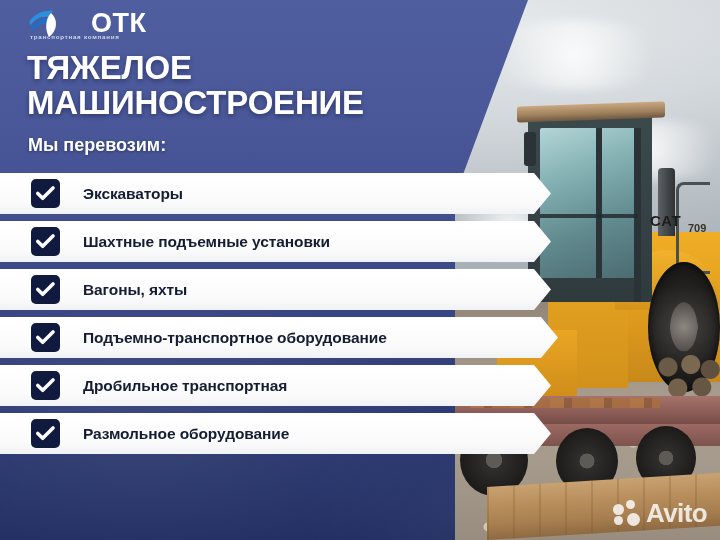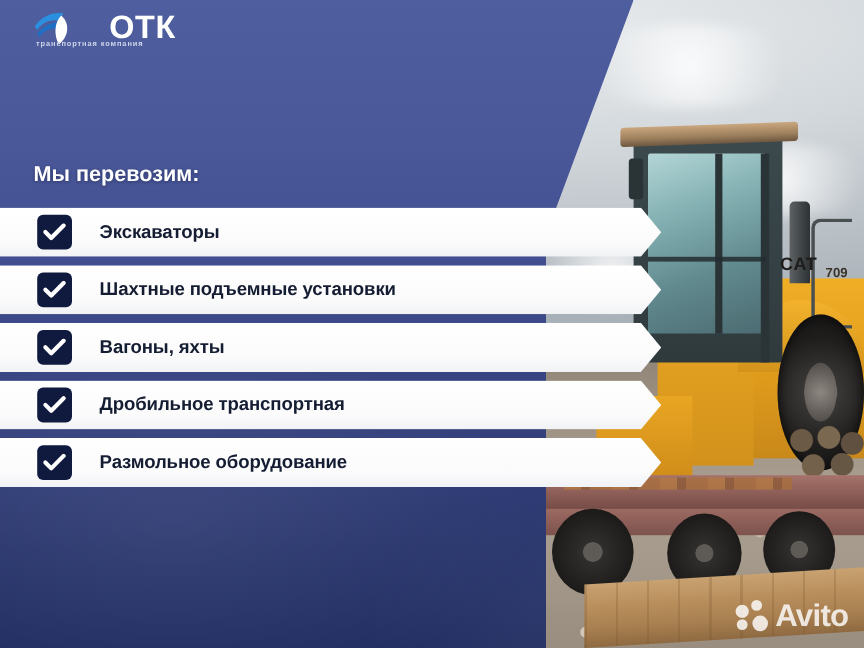--- a/index.html
+++ b/index.html
@@ -279,20 +279,24 @@
       <svg width="34" height="30" viewBox="0 0 34 30" aria-hidden="true">
         <path d="M1 13 C7 4, 16 1, 25 2 L20 8 C13 7, 7 10, 3 16 Z" fill="#2b8fe0"></path>
         <path d="M3 19 C9 11, 18 8, 27 9 L21 15 C14 14, 8 17, 5 22 Z" fill="#1f6fc4"></path>
         <path d="M23 4 C30 10, 30 21, 21 28 C17 21, 17 10, 23 4 Z" fill="#ffffff"></path>
       </svg>
     </span>
     <span class="logo-text">ОТК</span>
   </div>
   <div class="logo-tagline">транспортная компания</div>
 
+  <div class="headline">
+    <div>ТЯЖЕЛОЕ</div>
+    <div>МАШИНОСТРОЕНИЕ</div>
+  </div>
   <div class="subhead">Мы перевозим:</div>
 
   <div class="rows" id="rows">
       <div class="row">
         <div class="row-bg" style="width: 551px;"></div>
         <div class="checkbox">
           <svg width="19" height="15" viewBox="0 0 19 15" aria-hidden="true">
             <path d="M1.8 7.4 L6.7 12.3 L17 1.9" fill="none" stroke="#ffffff" stroke-width="3.5" stroke-linecap="round" stroke-linejoin="round"></path>
           </svg>
         </div>
@@ -308,20 +312,29 @@
         <span class="row-label">Шахтные подъемные установки</span>
       </div>
       <div class="row">
         <div class="row-bg" style="width: 551px;"></div>
         <div class="checkbox">
           <svg width="19" height="15" viewBox="0 0 19 15" aria-hidden="true">
             <path d="M1.8 7.4 L6.7 12.3 L17 1.9" fill="none" stroke="#ffffff" stroke-width="3.5" stroke-linecap="round" stroke-linejoin="round"></path>
           </svg>
         </div>
         <span class="row-label">Вагоны, яхты</span>
+      </div>
+      <div class="row">
+        <div class="row-bg" style="width: 558px;"></div>
+        <div class="checkbox">
+          <svg width="19" height="15" viewBox="0 0 19 15" aria-hidden="true">
+            <path d="M1.8 7.4 L6.7 12.3 L17 1.9" fill="none" stroke="#ffffff" stroke-width="3.5" stroke-linecap="round" stroke-linejoin="round"></path>
+          </svg>
+        </div>
+        <span class="row-label">Подъемно-транспортное оборудование</span>
       </div>
       <div class="row">
         <div class="row-bg" style="width: 551px;"></div>
         <div class="checkbox">
           <svg width="19" height="15" viewBox="0 0 19 15" aria-hidden="true">
             <path d="M1.8 7.4 L6.7 12.3 L17 1.9" fill="none" stroke="#ffffff" stroke-width="3.5" stroke-linecap="round" stroke-linejoin="round"></path>
           </svg>
         </div>
         <span class="row-label">Дробильное транспортная</span>
       </div>

